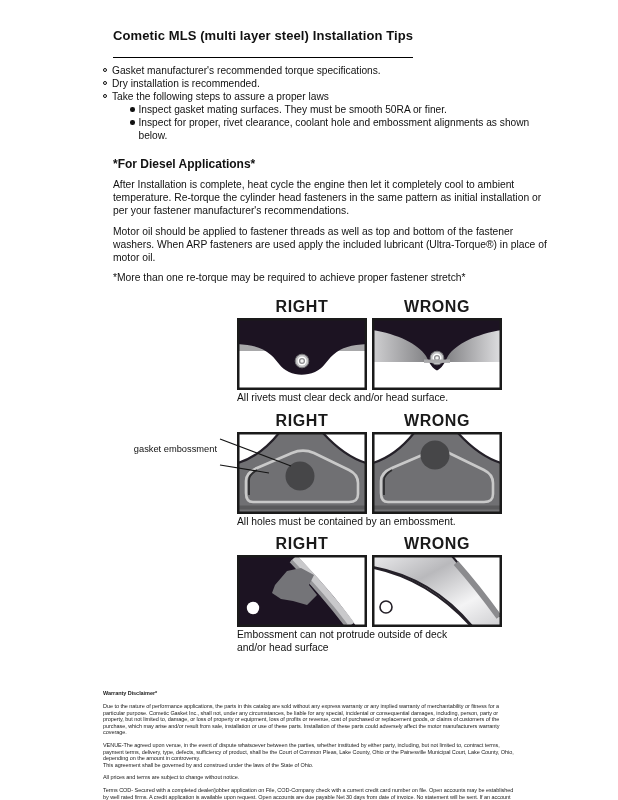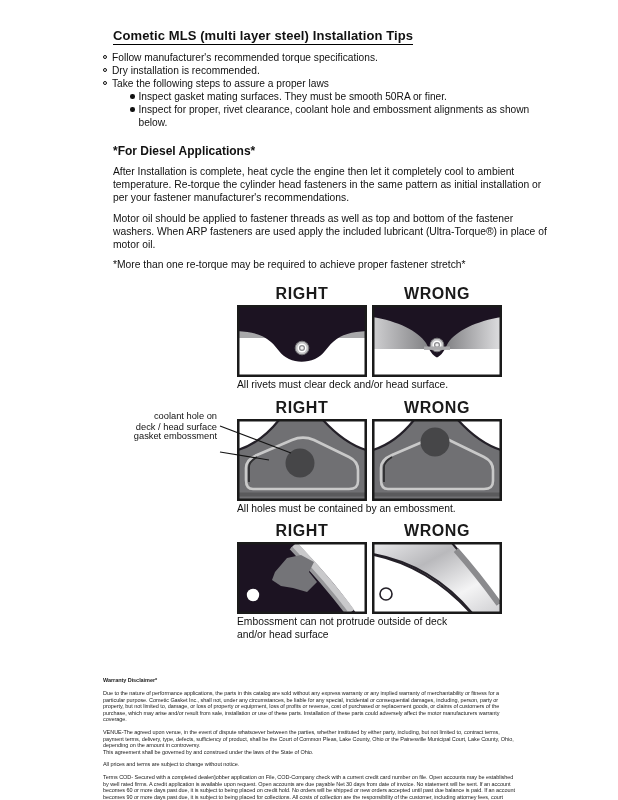--- a/index.html
+++ b/index.html
@@ -14,21 +14,21 @@
     overflow: hidden;
     padding: 26px 0 0 103px;
   }
   .doc-title {
     display: inline-block;
     margin-left: 10px;
     font-size: 13px;
     font-weight: bold;
     letter-spacing: 0.1px;
     border-bottom: 1.6px solid #000;
-    padding-bottom: 1px;
+    padding-bottom: 14px;
   }
   .tips-list { margin-top: 6px; width: 452px; font-size: 10.2px; line-height: 13px; }
   .tip-row { display: flex; align-items: baseline; }
   .bullet-o {
     flex: 0 0 auto;
     width: 4px; height: 4px;
     border: 1px solid #111;
     border-radius: 50%;
     margin-right: 5px;
     position: relative; top: -2px;
@@ -80,21 +80,21 @@
 </head>
 <body>
 
 <div class="page">
 
   <h1 class="doc-title">Cometic MLS (multi layer steel) Installation Tips</h1>
 
   <div class="tips-list">
     <div class="tip-row">
       <span class="bullet-o"></span>
-      <span>Follow manufacturer's recommended torque specifications.</span>
+      <span>Gasket manufacturer's recommended torque specifications.</span>
     </div>
     <div class="tip-row">
       <span class="bullet-o"></span>
       <span>Dry installation is recommended.</span>
     </div>
     <div class="tip-row">
       <span class="bullet-o"></span>
       <span>Take the following steps to assure a proper laws</span>
     </div>
     <div class="tip-row sub">
@@ -175,24 +175,20 @@
           <rect x="0" y="0" width="130" height="82" fill="#707073"></rect>
           <path d="M1 1 H42 C34 11 20 25 1 31 Z" fill="#ffffff" stroke="#242028" stroke-width="2.2"></path>
           <path d="M129 1 H86 C96 12 110 25 129 31 Z" fill="#ffffff" stroke="#242028" stroke-width="2.2"></path>
           <path d="M16 70 C11 70 9 67 9 61 L9 49 C9 43 13 39 20 36 L55 21 C62 18 70 18 77 21 L112 38 C118 41 121 45 121 51 L121 62 C121 68 118 70 112 70 Z" fill="none" stroke="#c9c9c9" stroke-width="2.6"></path>
           <path d="M12 63 L12 48 C12 44 15 41 20 38" fill="none" stroke="#2e2e30" stroke-width="1.8"></path>
           <circle cx="63" cy="23" r="14.5" fill="#464648"></circle>
           <rect x="1" y="73.5" width="128" height="4" fill="#5a5a5c"></rect>
           <rect x="1.25" y="1.25" width="127.5" height="79.5" fill="none" stroke="#1a1a1a" stroke-width="2.5"></rect>
         </svg>
       </div>
-      <div class="ann ann-coolant">
-        <div>coolant hole on</div>
-        <div>deck / head surface</div>
-      </div>
       <div class="ann ann-embossment">gasket embossment</div>
       <svg class="leader-overlay" width="412" height="100" viewBox="0 0 412 100">
         <line x1="117" y1="27" x2="188" y2="54" stroke="#141414" stroke-width="1.1"></line>
         <line x1="117" y1="53" x2="166" y2="61" stroke="#141414" stroke-width="1.1"></line>
       </svg>
       <div class="diagram-caption centered">All holes must be contained by an embossment.</div>
     </div>
 
     <div class="diagram-row">
       <div class="diagram-labels">

